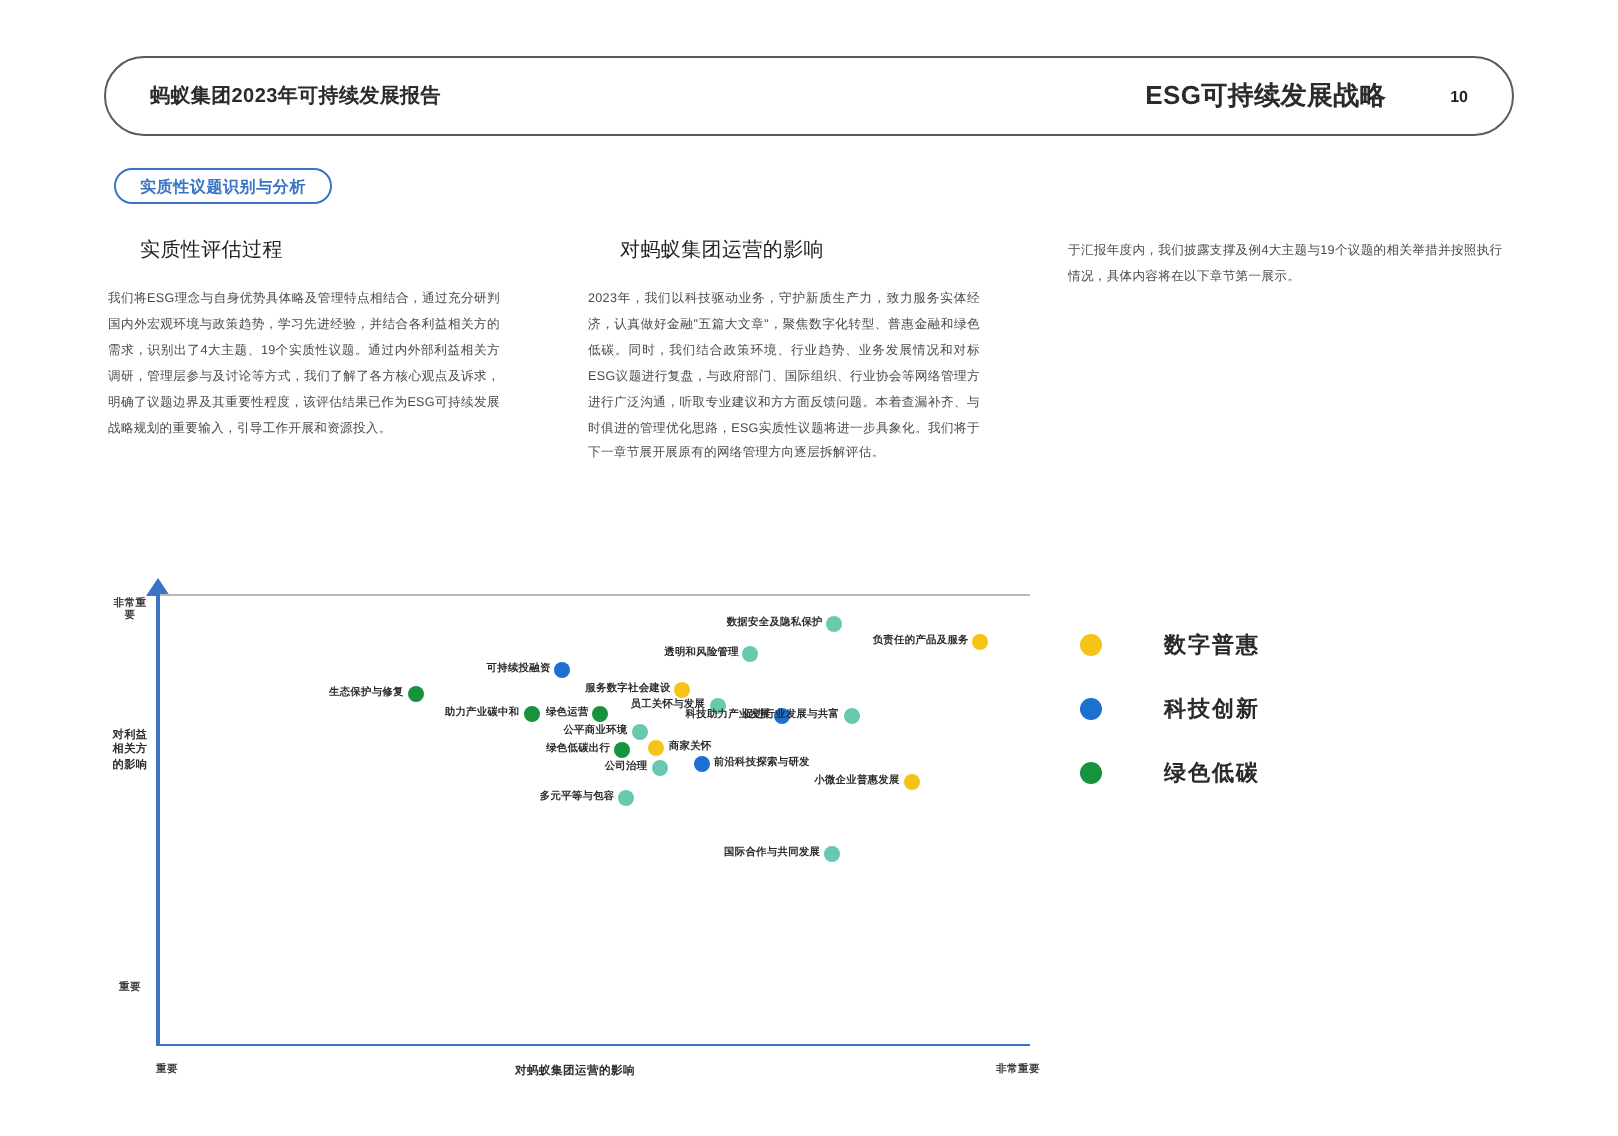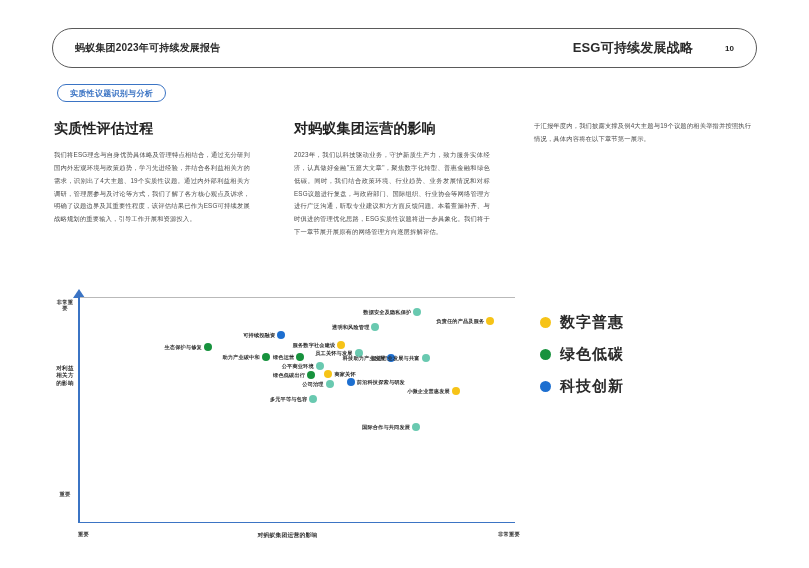--- a/index.html
+++ b/index.html
@@ -81,25 +81,25 @@
   }
 
   
   .col {
     position: absolute;
     width: 196px;
   }
   .col-left  { left: 54px;  top: 120px; }
   .col-right { left: 294px; top: 120px; }
   .col-title {
-    font-size: 14px;
-    font-weight: bold;
+    font-size: 10px;
+    font-weight: normal;
     color: #222222;
     letter-spacing: 0.2px;
-    margin: 0 0 12px 0;
+    margin: 0 0 12px 16px;
     line-height: 1.2;
   }
   .col-body {
     font-size: 6.3px;
     line-height: 2.05;
     color: #4a4a4a;
     text-align: justify;
     letter-spacing: 0.15px;
     margin: 0;
   }
@@ -226,22 +226,22 @@
     align-items: center;
     height: 32px;
   }
   .legend-dot {
     width: 11px;
     height: 11px;
     border-radius: 50%;
     flex: 0 0 auto;
   }
   .legend-text {
-    margin-left: 9px;
-    font-size: 15px;
+    margin-left: 31px;
+    font-size: 11px;
     font-weight: bold;
     color: #2a2a2a;
     letter-spacing: 1px;
     white-space: nowrap;
   }
 </style>
 </head>
 <body>
 
 <div class="page">
@@ -326,22 +326,22 @@
         <div class="pt-label" style="top: 132.44px; left: 350.096px;">国际合作与共同发展</div>
       </div>
   </div>
 
   <div class="legend" id="legend">
       <div class="legend-item">
         <div class="legend-dot" style="background: rgb(246, 195, 23);"></div>
         <div class="legend-text">数字普惠</div>
       </div>
       <div class="legend-item">
+        <div class="legend-dot" style="background: rgb(29, 111, 208);"></div>
+        <div class="legend-text">科技创新</div>
+      </div>
+      <div class="legend-item">
         <div class="legend-dot" style="background: rgb(23, 146, 61);"></div>
         <div class="legend-text">绿色低碳</div>
       </div>
-      <div class="legend-item">
-        <div class="legend-dot" style="background: rgb(29, 111, 208);"></div>
-        <div class="legend-text">科技创新</div>
-      </div>
     </div>
 
 </div>
 
 </body></html>

